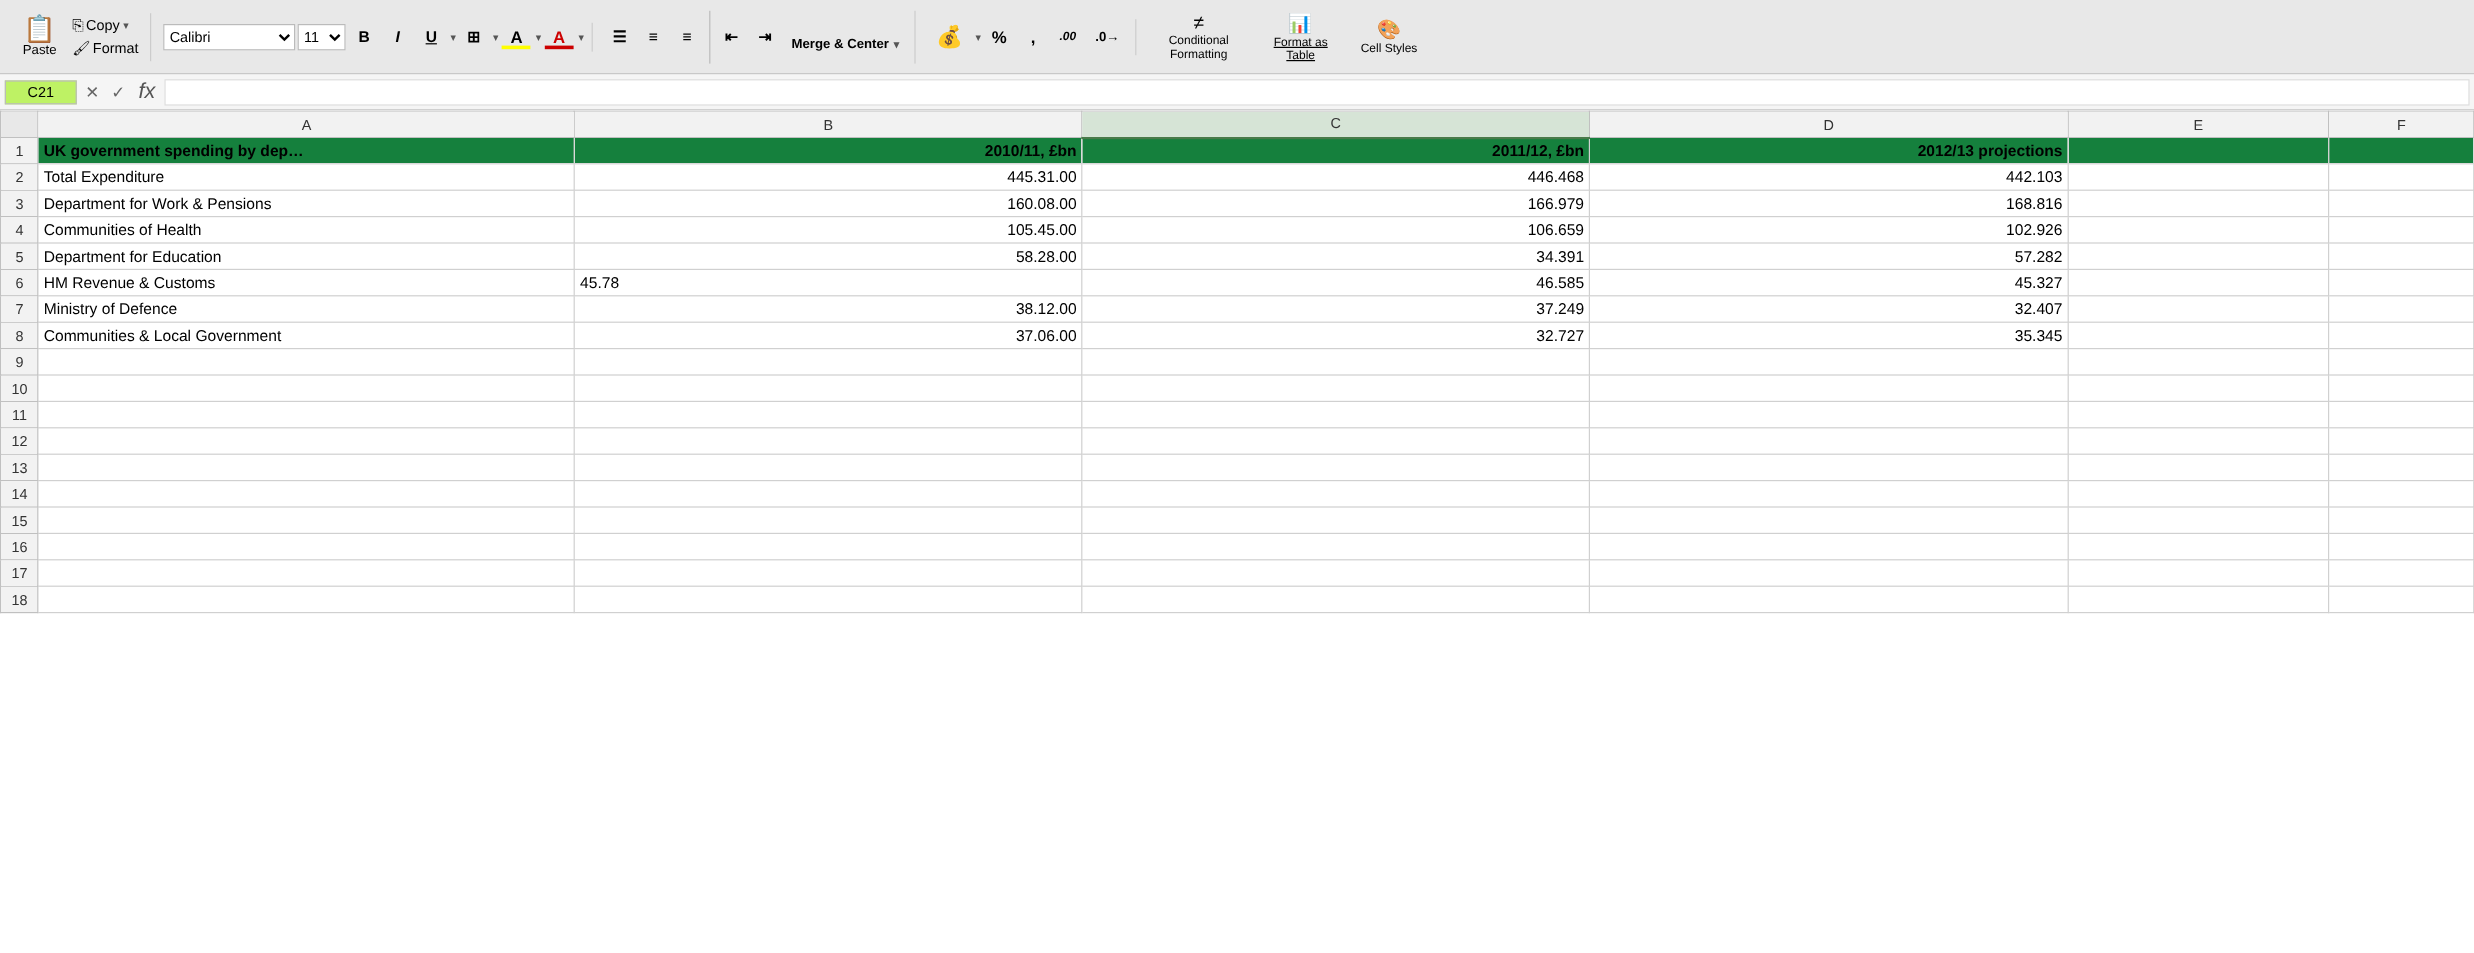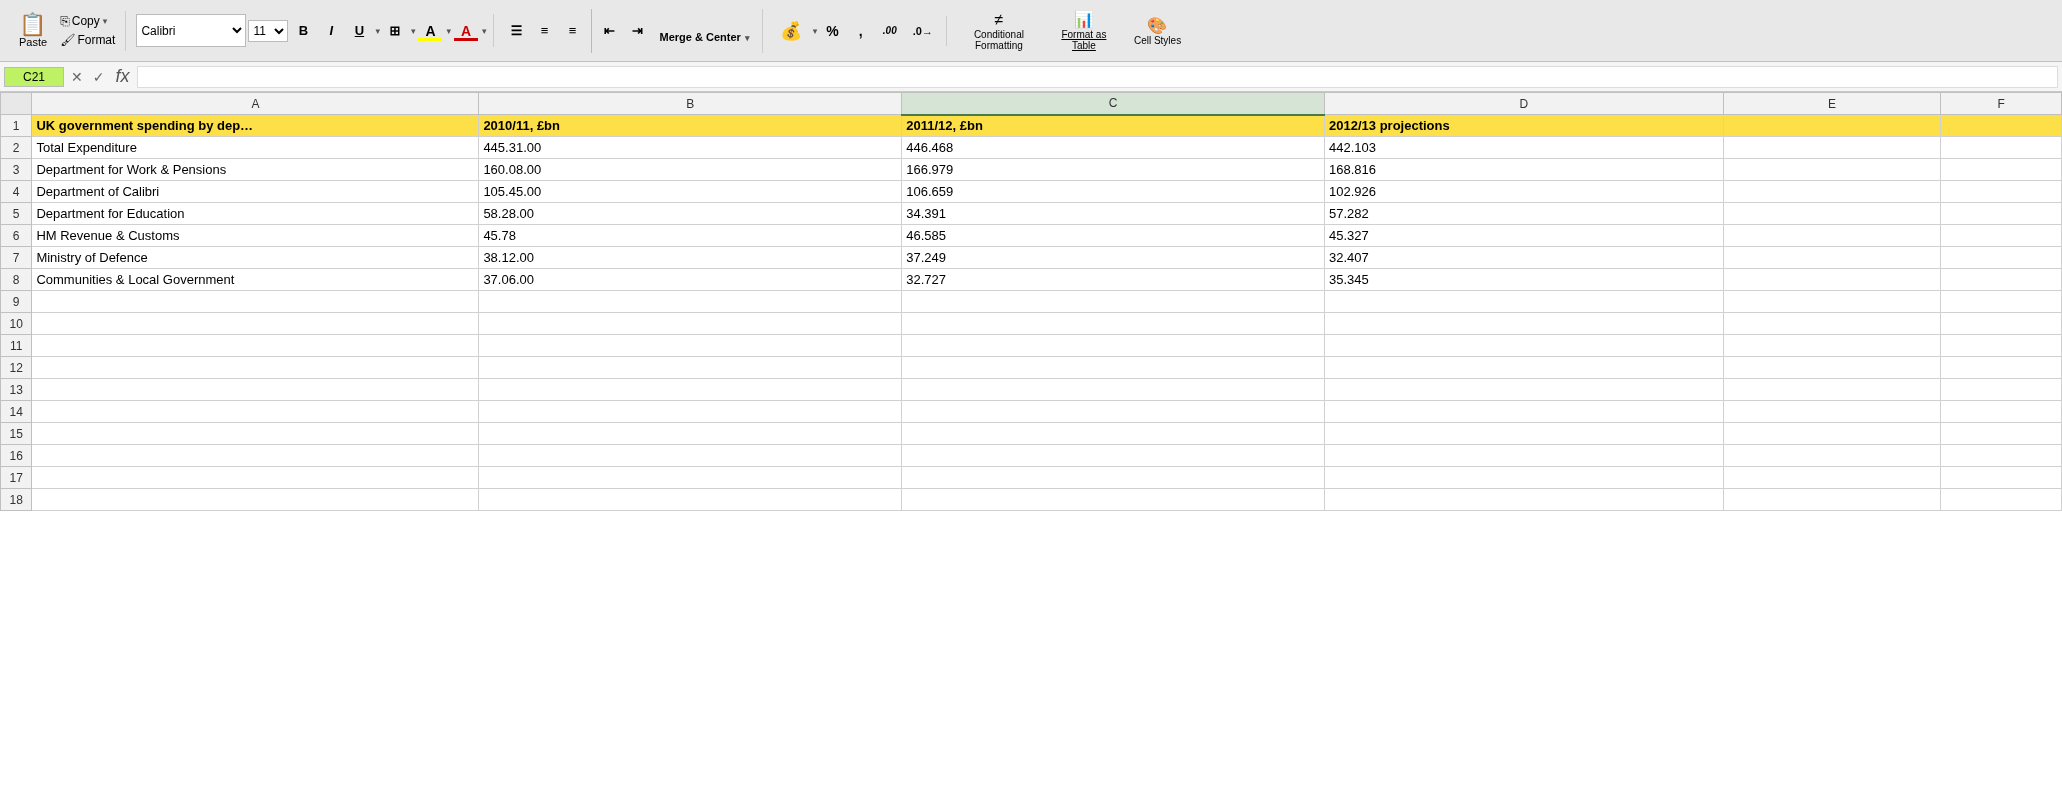--- a/index.html
+++ b/index.html
@@ -162,27 +162,27 @@
       left: 0;
       z-index: 1;
       border: 1px solid #c0c0c0;
     }
     table.sheet td.cell {
       padding: 2px 4px;
       font-size: 13px;
       vertical-align: middle;
     }
     .cell-text { text-align: left; }
-    .cell-num { }
+    .cell-num { text-align: right; }
     .cell-bold { font-weight: bold; }
 
     
     .header-row td.cell {
       font-weight: bold;
-      background: #fde047;
+      background: #15803d;
     }
   </style>
 </head>
 <body>
 
 <div class="toolbar">
 
   <div class="toolbar-group">
     <div class="paste-btn">
       <span class="paste-icon">📋</span>
@@ -196,21 +196,21 @@
       </div>
       <div class="copy-row">
         <span>🖌</span>
         <span>Format</span>
       </div>
     </div>
   </div>
 
   <div class="toolbar-group">
 
-    <select style="height:33px;font-size:12px;width:110px;border:1px solid #bbb;background:white;">
+    <select style="height:22px;font-size:12px;width:110px;border:1px solid #bbb;background:white;">
       <option>Calibri</option>
     </select>
 
     <select style="height:22px;font-size:12px;width:40px;border:1px solid #bbb;background:white;">
       <option>11</option>
     </select>
 
     <button class="tb-btn-small" style="font-weight:bold;">B</button>
 
     <button class="tb-btn-small" style="font-style:italic;">I</button>
@@ -320,21 +320,21 @@
           <td class="row-header">3</td>
           <td class="cell cell-text">Department for Work &amp; Pensions</td>
           <td class="cell cell-num">160.08.00</td>
           <td class="cell cell-num">166.979</td>
           <td class="cell cell-num">168.816</td>
           <td class="cell"></td>
           <td class="cell"></td>
         </tr>
         <tr>
           <td class="row-header">4</td>
-          <td class="cell cell-text">Department of Calibri</td>
+          <td class="cell cell-text">Communities of Health</td>
           <td class="cell cell-num">105.45.00</td>
           <td class="cell cell-num">106.659</td>
           <td class="cell cell-num">102.926</td>
           <td class="cell"></td>
           <td class="cell"></td>
         </tr>
         <tr>
           <td class="row-header">5</td>
           <td class="cell cell-text">Department for Education</td>
           <td class="cell cell-num">58.28.00</td>

